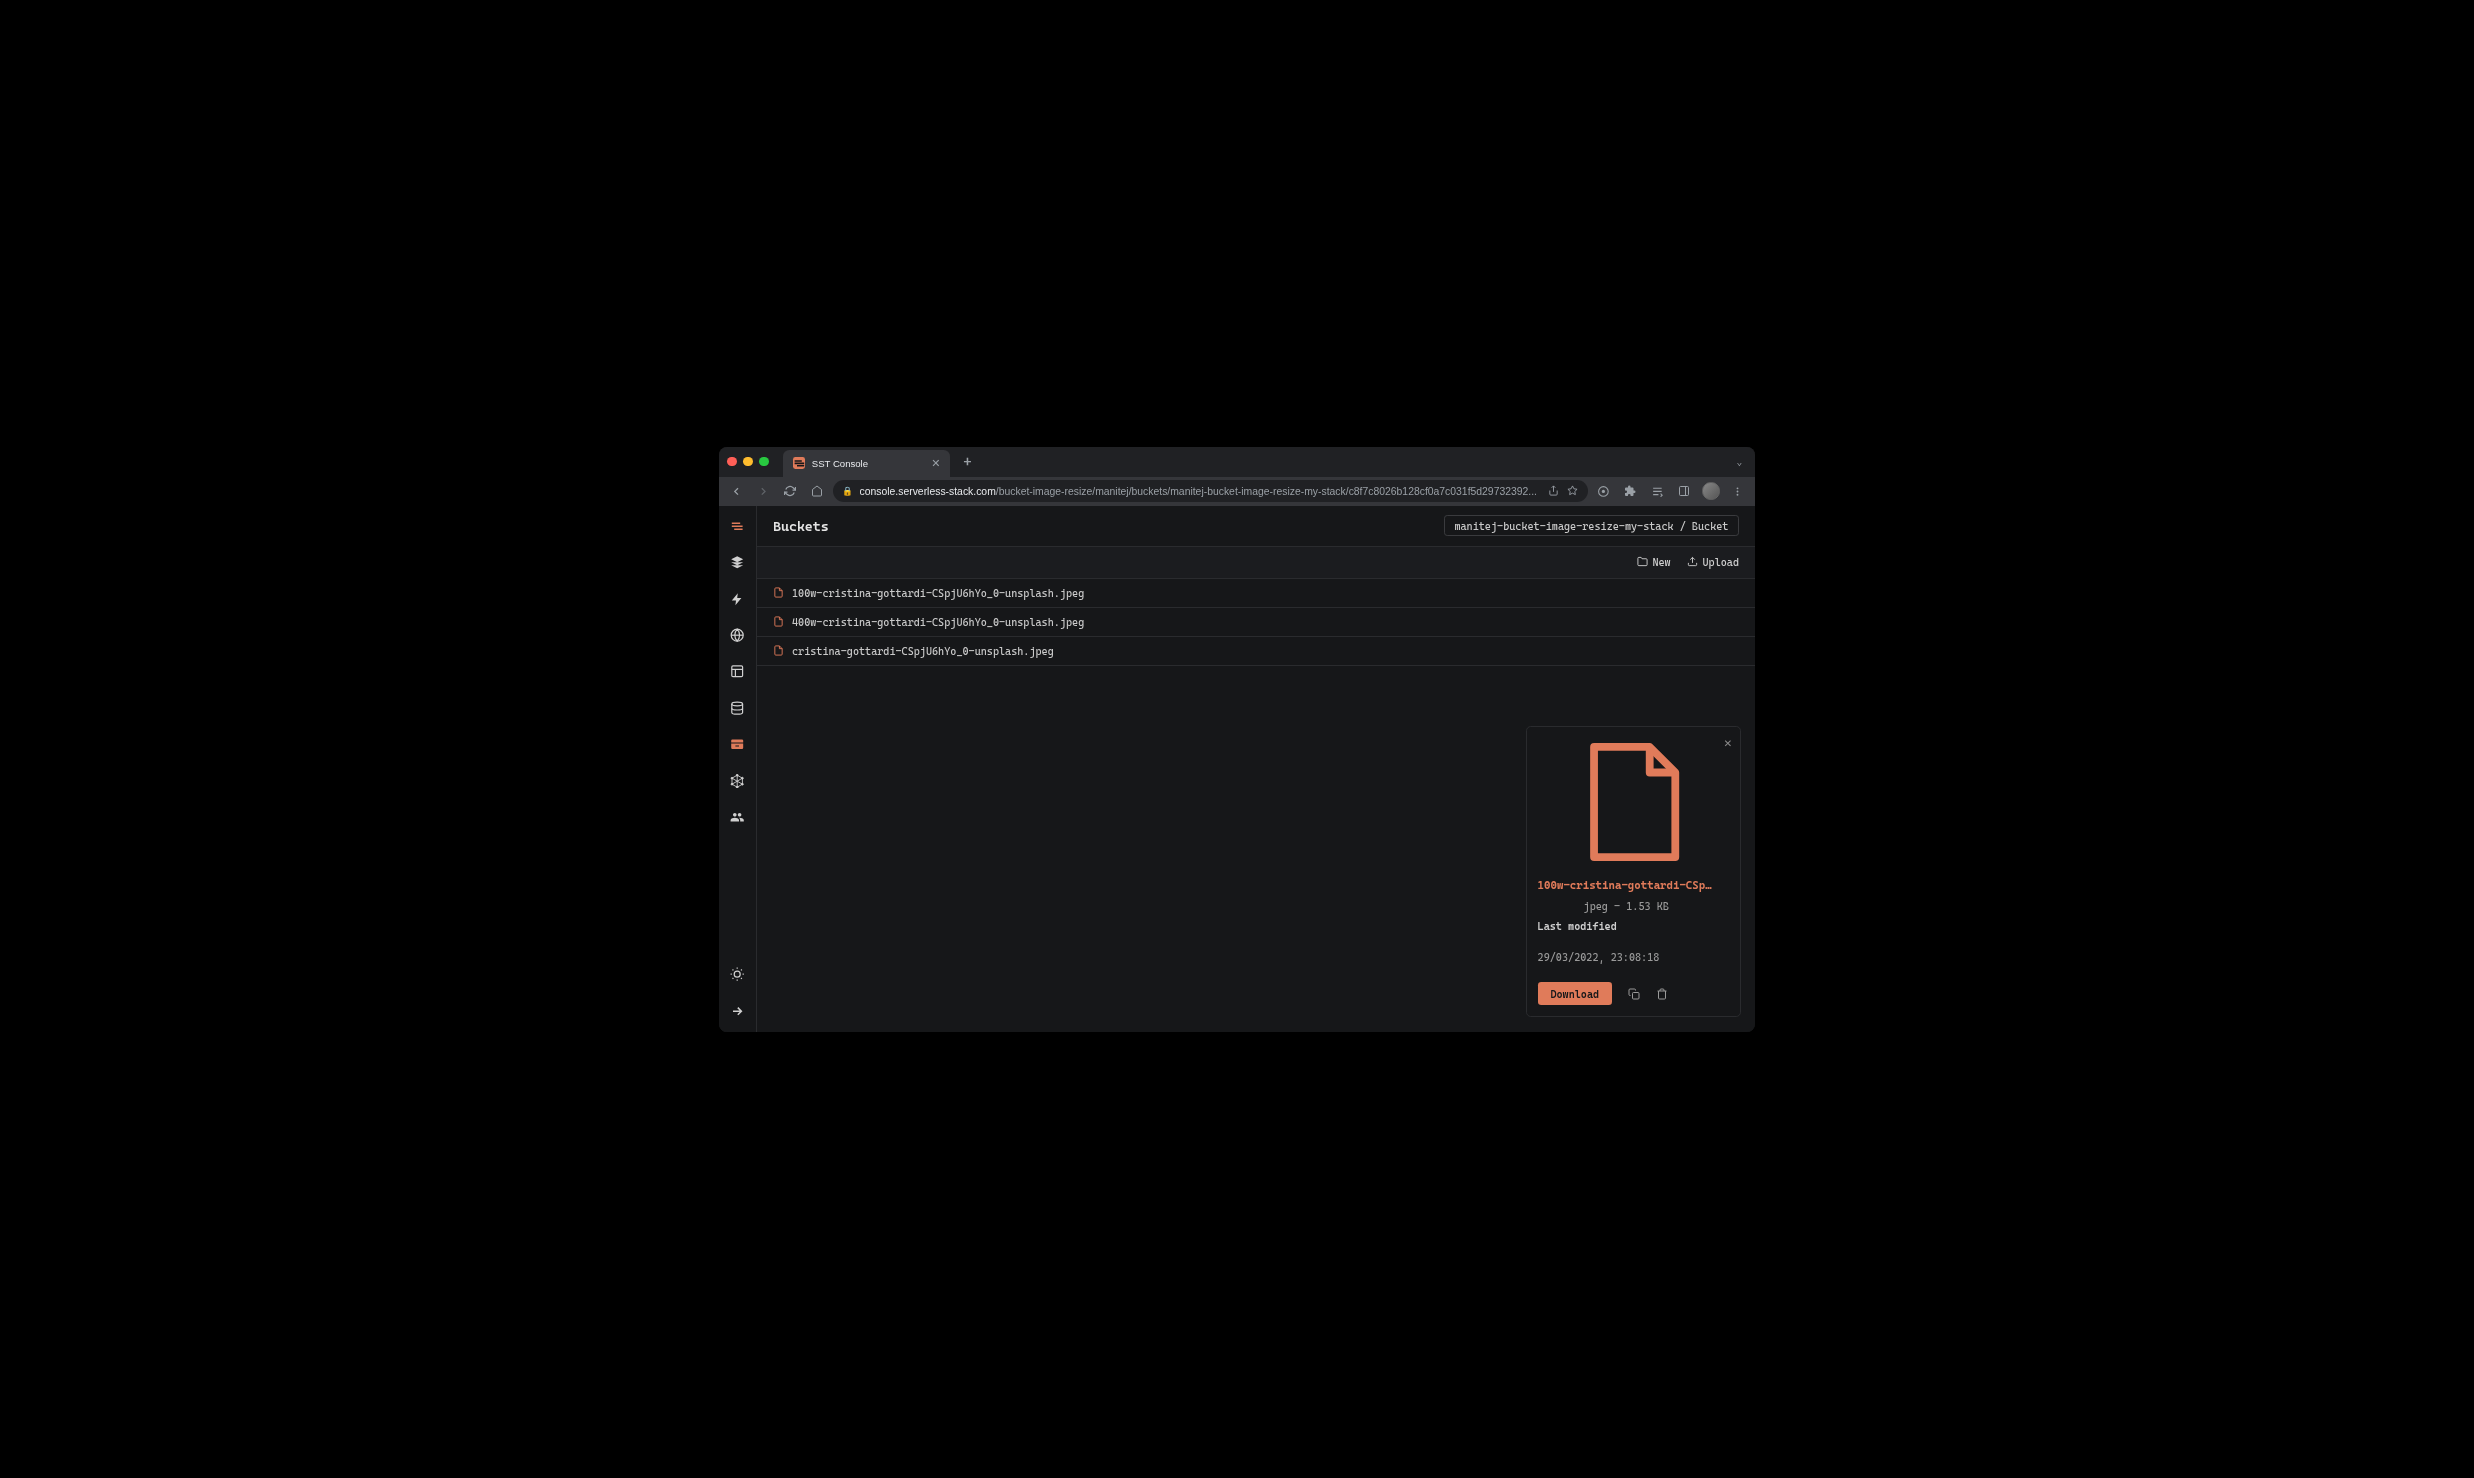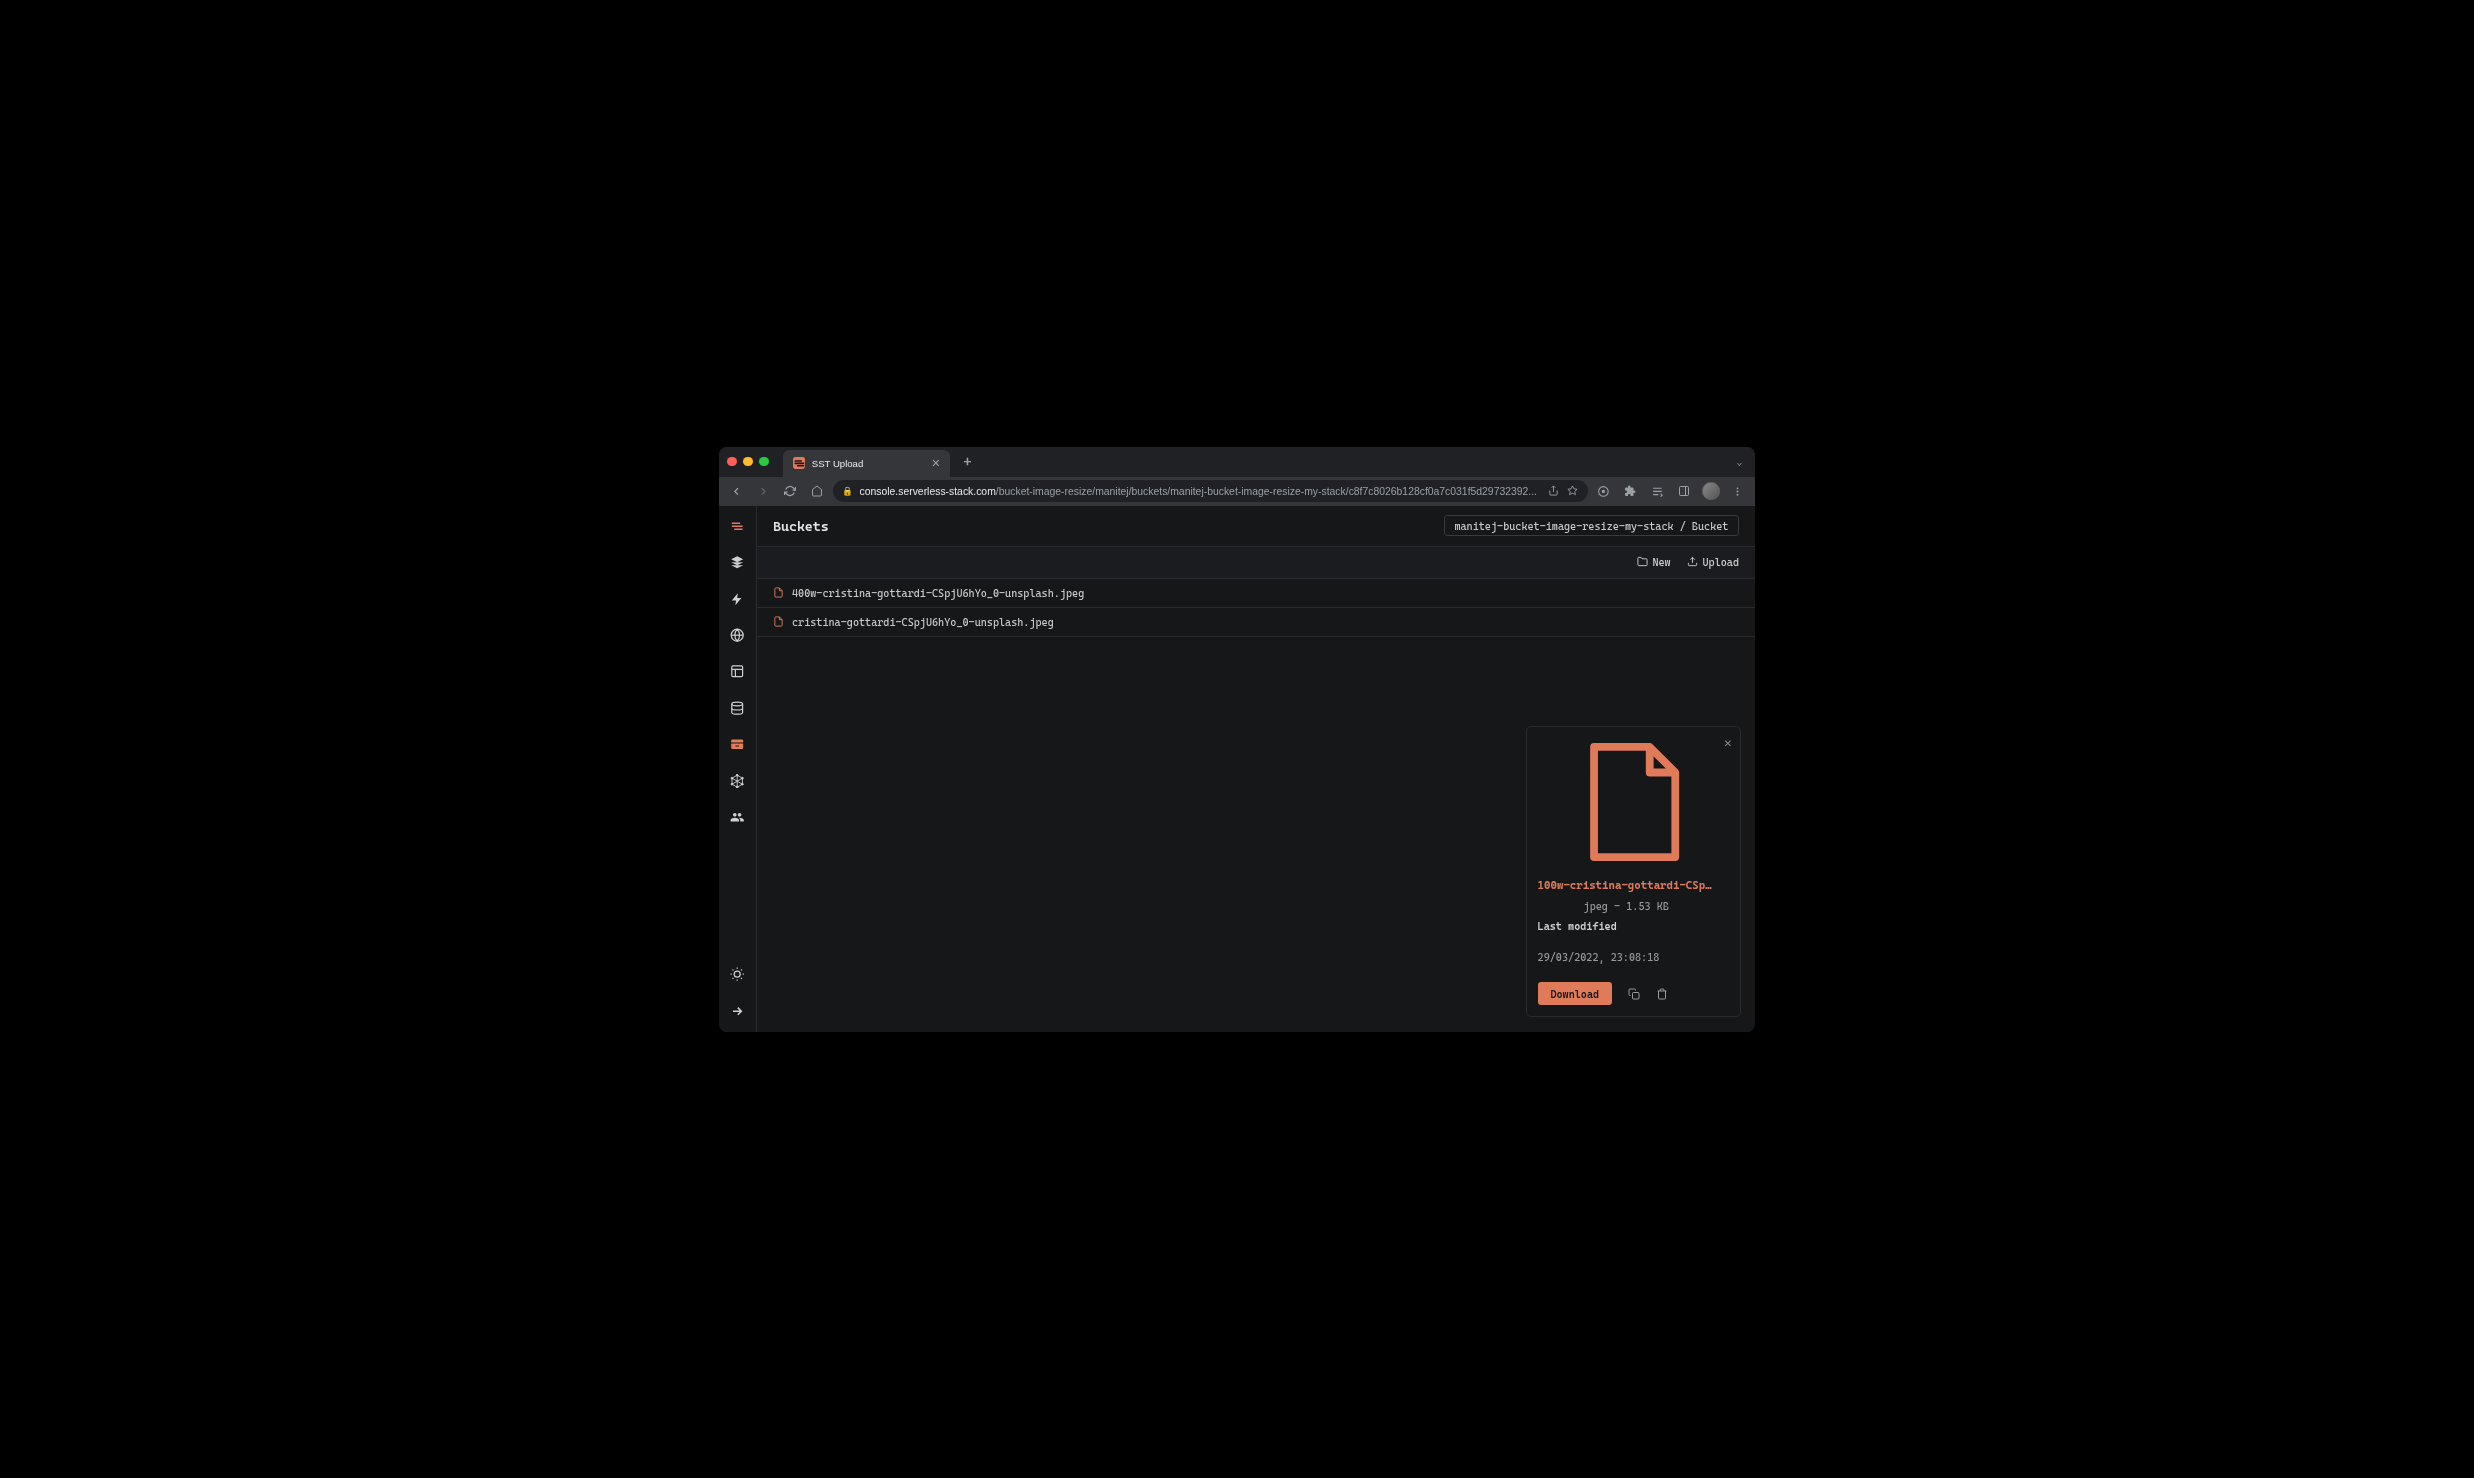--- a/index.html
+++ b/index.html
@@ -262,21 +262,21 @@
       <div class="tl tl-red"></div>
       <div class="tl tl-yellow"></div>
       <div class="tl tl-green"></div>
     </div>
     <div class="tab">
       <div class="tab-favicon">
         <svg viewBox="0 0 16 16" fill="none" stroke="#161719" stroke-width="2">
             <path d="M2 5 h9 M2 8 h12 M5 11 h9"></path>
           </svg>
       </div>
-      <span class="tab-title">SST Upload</span>
+      <span class="tab-title">SST Console</span>
       <span class="tab-close">✕</span>
     </div>
     <div class="new-tab-btn">+</div>
     <div class="tab-bar-spacer"></div>
     <div class="chevron-down">⌄</div>
   </div>
 
   <div class="toolbar">
     <div class="nav-btn">
       <svg width="12.8" height="12.8" viewBox="0 0 24 24" fill="none" stroke="currentColor" stroke-width="2.5">
@@ -451,20 +451,27 @@
         </div>
         <div class="action-btn">
           <svg viewBox="0 0 24 24" fill="none" stroke="currentColor" stroke-width="2">
               <path d="M21 15v4a2 2 0 01-2 2H5a2 2 0 01-2-2v-4M17 8l-5-5-5 5M12 3v12"></path>
             </svg>
           <span>Upload</span>
         </div>
       </div>
 
       <div class="file-list">
+        <div class="file-row">
+          <svg class="file-icon" viewBox="0 0 24 24" fill="none" stroke="currentColor" stroke-width="2">
+              <path d="M14 2H6a2 2 0 00-2 2v16a2 2 0 002 2h12a2 2 0 002-2V8z"></path>
+              <polyline points="14 2 14 8 20 8"></polyline>
+            </svg>
+          <span>100w-cristina-gottardi-CSpjU6hYo_0-unsplash.jpeg</span>
+        </div>
         <div class="file-row">
           <svg class="file-icon" viewBox="0 0 24 24" fill="none" stroke="currentColor" stroke-width="2">
               <path d="M14 2H6a2 2 0 00-2 2v16a2 2 0 002 2h12a2 2 0 002-2V8z"></path>
               <polyline points="14 2 14 8 20 8"></polyline>
             </svg>
           <span>400w-cristina-gottardi-CSpjU6hYo_0-unsplash.jpeg</span>
         </div>
         <div class="file-row">
           <svg class="file-icon" viewBox="0 0 24 24" fill="none" stroke="currentColor" stroke-width="2">
               <path d="M14 2H6a2 2 0 00-2 2v16a2 2 0 002 2h12a2 2 0 002-2V8z"></path>

